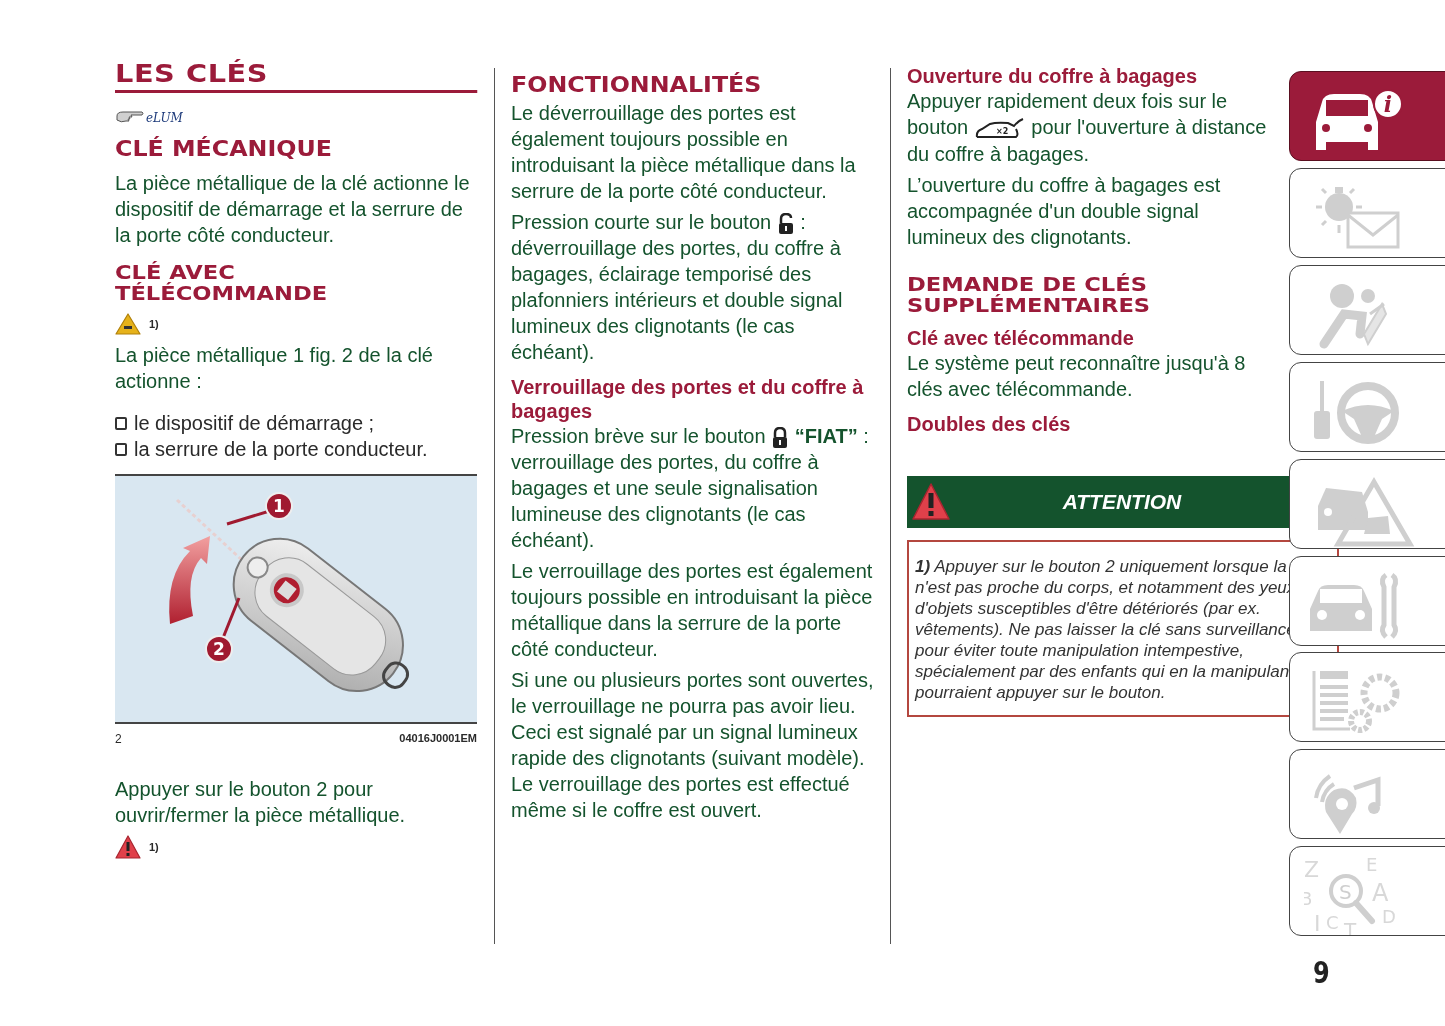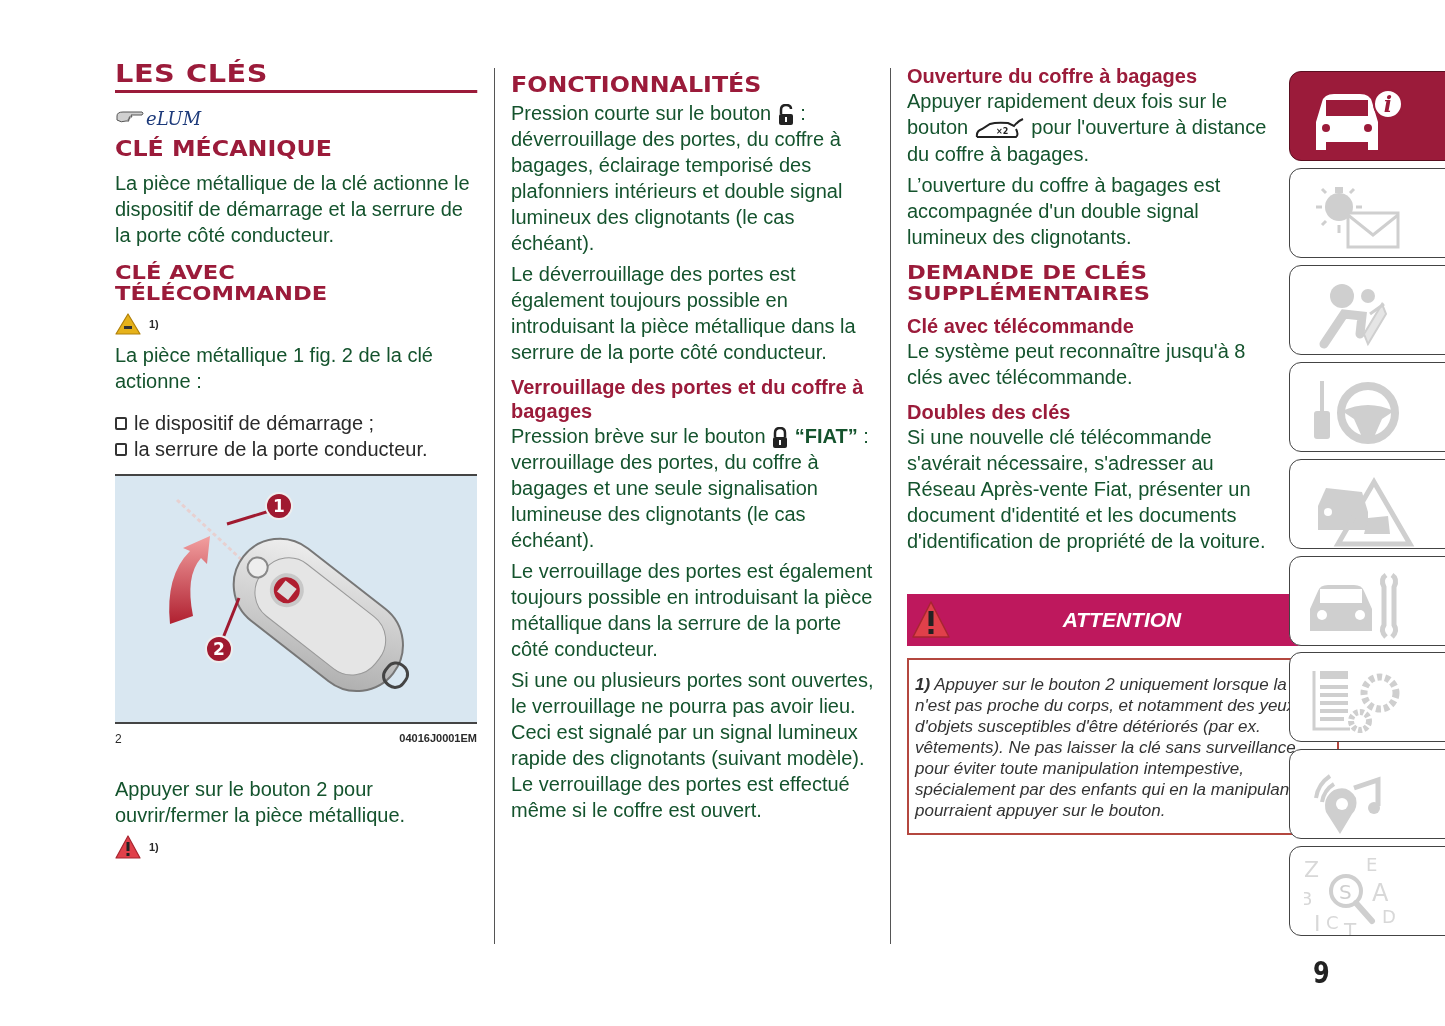--- a/index.html
+++ b/index.html
@@ -21,21 +21,21 @@
   p { margin: 0 0 5px 0; font-size: 20px; line-height: 26px; color: #14532d; }
   .li { font-size: 20px; line-height: 26px; display: flex; align-items: center; }
   .box { display: inline-block; width: 12px; height: 13px; border: 2px solid #333; border-radius: 2px;
          margin-right: 7px; box-sizing: border-box; }
   .ref { font-size: 11px; font-weight: bold; margin-left: 8px; }
   .iconrow { display: flex; align-items: center; height: 28px; }
   .figure { width: 362px; height: 246px; margin-top: 12px; border-top: 2px solid #444;
             border-bottom: 2px solid #444; background: #d9e7f1; position: relative; }
   .figcap { display: flex; justify-content: space-between; font-size: 12px; margin-top: 8px; }
   .figcap .code { font-weight: bold; font-size: 11px; }
-  .attn-head { width: 430px; height: 52px; background: #be185d; position: relative; margin-top: 40px; }
+  .attn-head { width: 430px; height: 52px; background: #14532d; position: relative; margin-top: 40px; }
   .attn-head .t { position: absolute; left: 0; right: 0; top: 14px; text-align: center; color: #fff;
                   font-style: italic; font-weight: bold; font-size: 21px; padding-left: 0; }
   .attn-body { width: 432px; box-sizing: border-box; border: 2px solid #b4473f; margin-top: 12px;
                padding: 14px 6px 12px 6px; font-style: italic; font-size: 17px; line-height: 21px; color: #333; }
   .tab { position: absolute; left: 1289px; width: 170px; height: 90px; border: 1.5px solid #444;
          border-radius: 12px; box-sizing: border-box; background: #fff; }
   .tab.active { background: #9b1b3a; border-color: #5a0f20; }
   .tab svg { position: absolute; left: 14px; top: 8px; }
   .pagenum { position: absolute; left: 1313px; top: 955px; font-family: "DejaVu Sans", sans-serif;
              font-weight: bold; font-size: 30px; color: #222; transform: scaleX(0.8); transform-origin: left; }
@@ -46,21 +46,21 @@
 
 <div class="vdiv" style="left:494px"></div>
 <div class="vdiv" style="left:890px"></div>
 
 <div class="col" id="col1">
   <div class="h1 rule">LES CLÉS</div>
   <div class="iconrow" style="margin-top:10px;height:30px">
     <svg width="30" height="18" viewBox="0 0 30 18">
       <path d="M2 7 Q2 3 8 3 L27 3 Q29 4 27 6 L16 6 L17 8 L14 8 L15 10 L13 10 L14 12 L11 12 Q6 14 2 11 Z" fill="#d0d0d0" stroke="#555" stroke-width="1"></path>
     </svg>
-    <span style="font-family:'DejaVu Serif',serif;font-style:italic;color:#1d3a7a;font-size:18px;margin-left:1px">eLUM</span>
+    <span style="font-family:'DejaVu Serif',serif;font-style:italic;color:#1d3a7a;font-size:12px;margin-left:1px">eLUM</span>
   </div>
   <div class="h2" style="margin-top:6px;font-size:21px">CLÉ MÉCANIQUE</div>
   <p style="margin-top:10px">La pièce métallique de la clé actionne le dispositif de démarrage et la serrure de la porte côté conducteur.</p>
 
   <div style="margin-top:14px">
     <div class="h2">CLÉ AVEC</div>
     <div class="h2">TÉLÉCOMMANDE</div>
   </div>
   <div class="iconrow" style="margin-top:6px">
     <svg width="26" height="22" viewBox="0 0 26 22">
@@ -120,30 +120,30 @@
       <path d="M13 1 L25 23 L1 23 Z" fill="#e0404a" stroke="#a82530" stroke-width="1.2" stroke-linejoin="round"></path>
       <rect x="11.5" y="7" width="3" height="9" fill="#222"></rect>
         <rect x="11.5" y="18" width="3" height="3" fill="#222"></rect>
     </svg>
     <span class="ref">1)</span>
   </div>
 </div>
 
 <div class="col" id="col2">
   <div class="h2" style="font-size:21px;line-height:30px">FONCTIONNALITÉS</div>
+  <p>Le déverrouillage des portes est également toujours possible en introduisant la pièce métallique dans la serrure de la porte côté conducteur.</p>
   <p>
     <span>Pression courte sur le bouton</span>
     <svg class="inline-icon" width="18" height="22" viewBox="0 0 18 22">
       <path d="M4 10 V6 Q4 1 9 1 Q14 1 14 5" fill="none" stroke="#222" stroke-width="2.5"></path>
       <rect x="2" y="10" width="14" height="11" rx="2" fill="#222"></rect>
       <rect x="8" y="13" width="2" height="5" fill="#fff"></rect>
     </svg>
     <span>: déverrouillage des portes, du coffre à bagages, éclairage temporisé des plafonniers intérieurs et double signal lumineux des clignotants (le cas échéant).</span>
   </p>
-  <p>Le déverrouillage des portes est également toujours possible en introduisant la pièce métallique dans la serrure de la porte côté conducteur.</p>
   <div class="h3" style="margin-top:10px">Verrouillage des portes et du coffre à bagages</div>
   <p>
     <span>Pression brève sur le bouton</span>
     <svg class="inline-icon" width="18" height="22" viewBox="0 0 18 22">
       <path d="M4 10 V6 Q4 1 9 1 Q14 1 14 6 V10" fill="none" stroke="#222" stroke-width="2.5"></path>
       <rect x="2" y="10" width="14" height="11" rx="2" fill="#222"></rect>
       <rect x="8" y="13" width="2" height="5" fill="#fff"></rect>
     </svg>
     <b>“FIAT”</b>
     <span>: verrouillage des portes, du coffre à bagages et une seule signalisation lumineuse des clignotants (le cas échéant).</span>
@@ -157,28 +157,27 @@
   <p>
     <span>Appuyer rapidement deux fois sur le bouton</span>
     <svg class="inline-icon" width="52" height="24" viewBox="0 0 52 24">
       <path d="M3 20 Q2 14 8 12 L16 7 Q22 5 34 6 L40 9 Q44 4 49 2" fill="none" stroke="#222" stroke-width="2"></path>
       <path d="M3 20 L42 20 Q45 18 42 12" fill="none" stroke="#222" stroke-width="2"></path>
       <text x="22" y="17" font-family="DejaVu Sans, sans-serif" font-weight="bold" font-size="8" fill="#222">×2</text>
     </svg>
     <span>pour l'ouverture à distance du coffre à bagages.</span>
   </p>
   <p>L’ouverture du coffre à bagages est accompagnée d'un double signal lumineux des clignotants.</p>
-  <div style="margin-top:12px">
+  <div style="margin-top:24px">
     <div class="h2">DEMANDE DE CLÉS</div>
     <div class="h2">SUPPLÉMENTAIRES</div>
   </div>
   <div class="h3" style="margin-top:10px">Clé avec télécommande</div>
   <p>Le système peut reconnaître jusqu'à 8 clés avec télécommande.</p>
   <div class="h3" style="margin-top:10px">Doubles des clés</div>
-  <p>Si une nouvelle clé télécommande s'avérait nécessaire, s'adresser au Réseau Après-vente Fiat, présenter un document d'identité et les documents d'identification de propriété de la voiture.</p>
 
   <div class="attn-head">
     <svg style="position:absolute;left:4px;top:6px" width="40" height="40" viewBox="0 0 40 40">
       <path d="M20 2 L38 37 L2 37 Z" fill="#e0404a" stroke="#a82530" stroke-width="1.5" stroke-linejoin="round"></path>
       <rect x="17.5" y="11" width="5" height="15" fill="#222"></rect>
         <rect x="17.5" y="29" width="5" height="5" fill="#222"></rect>
     </svg>
     <div class="t">ATTENTION</div>
   </div>
   <div class="attn-body">

